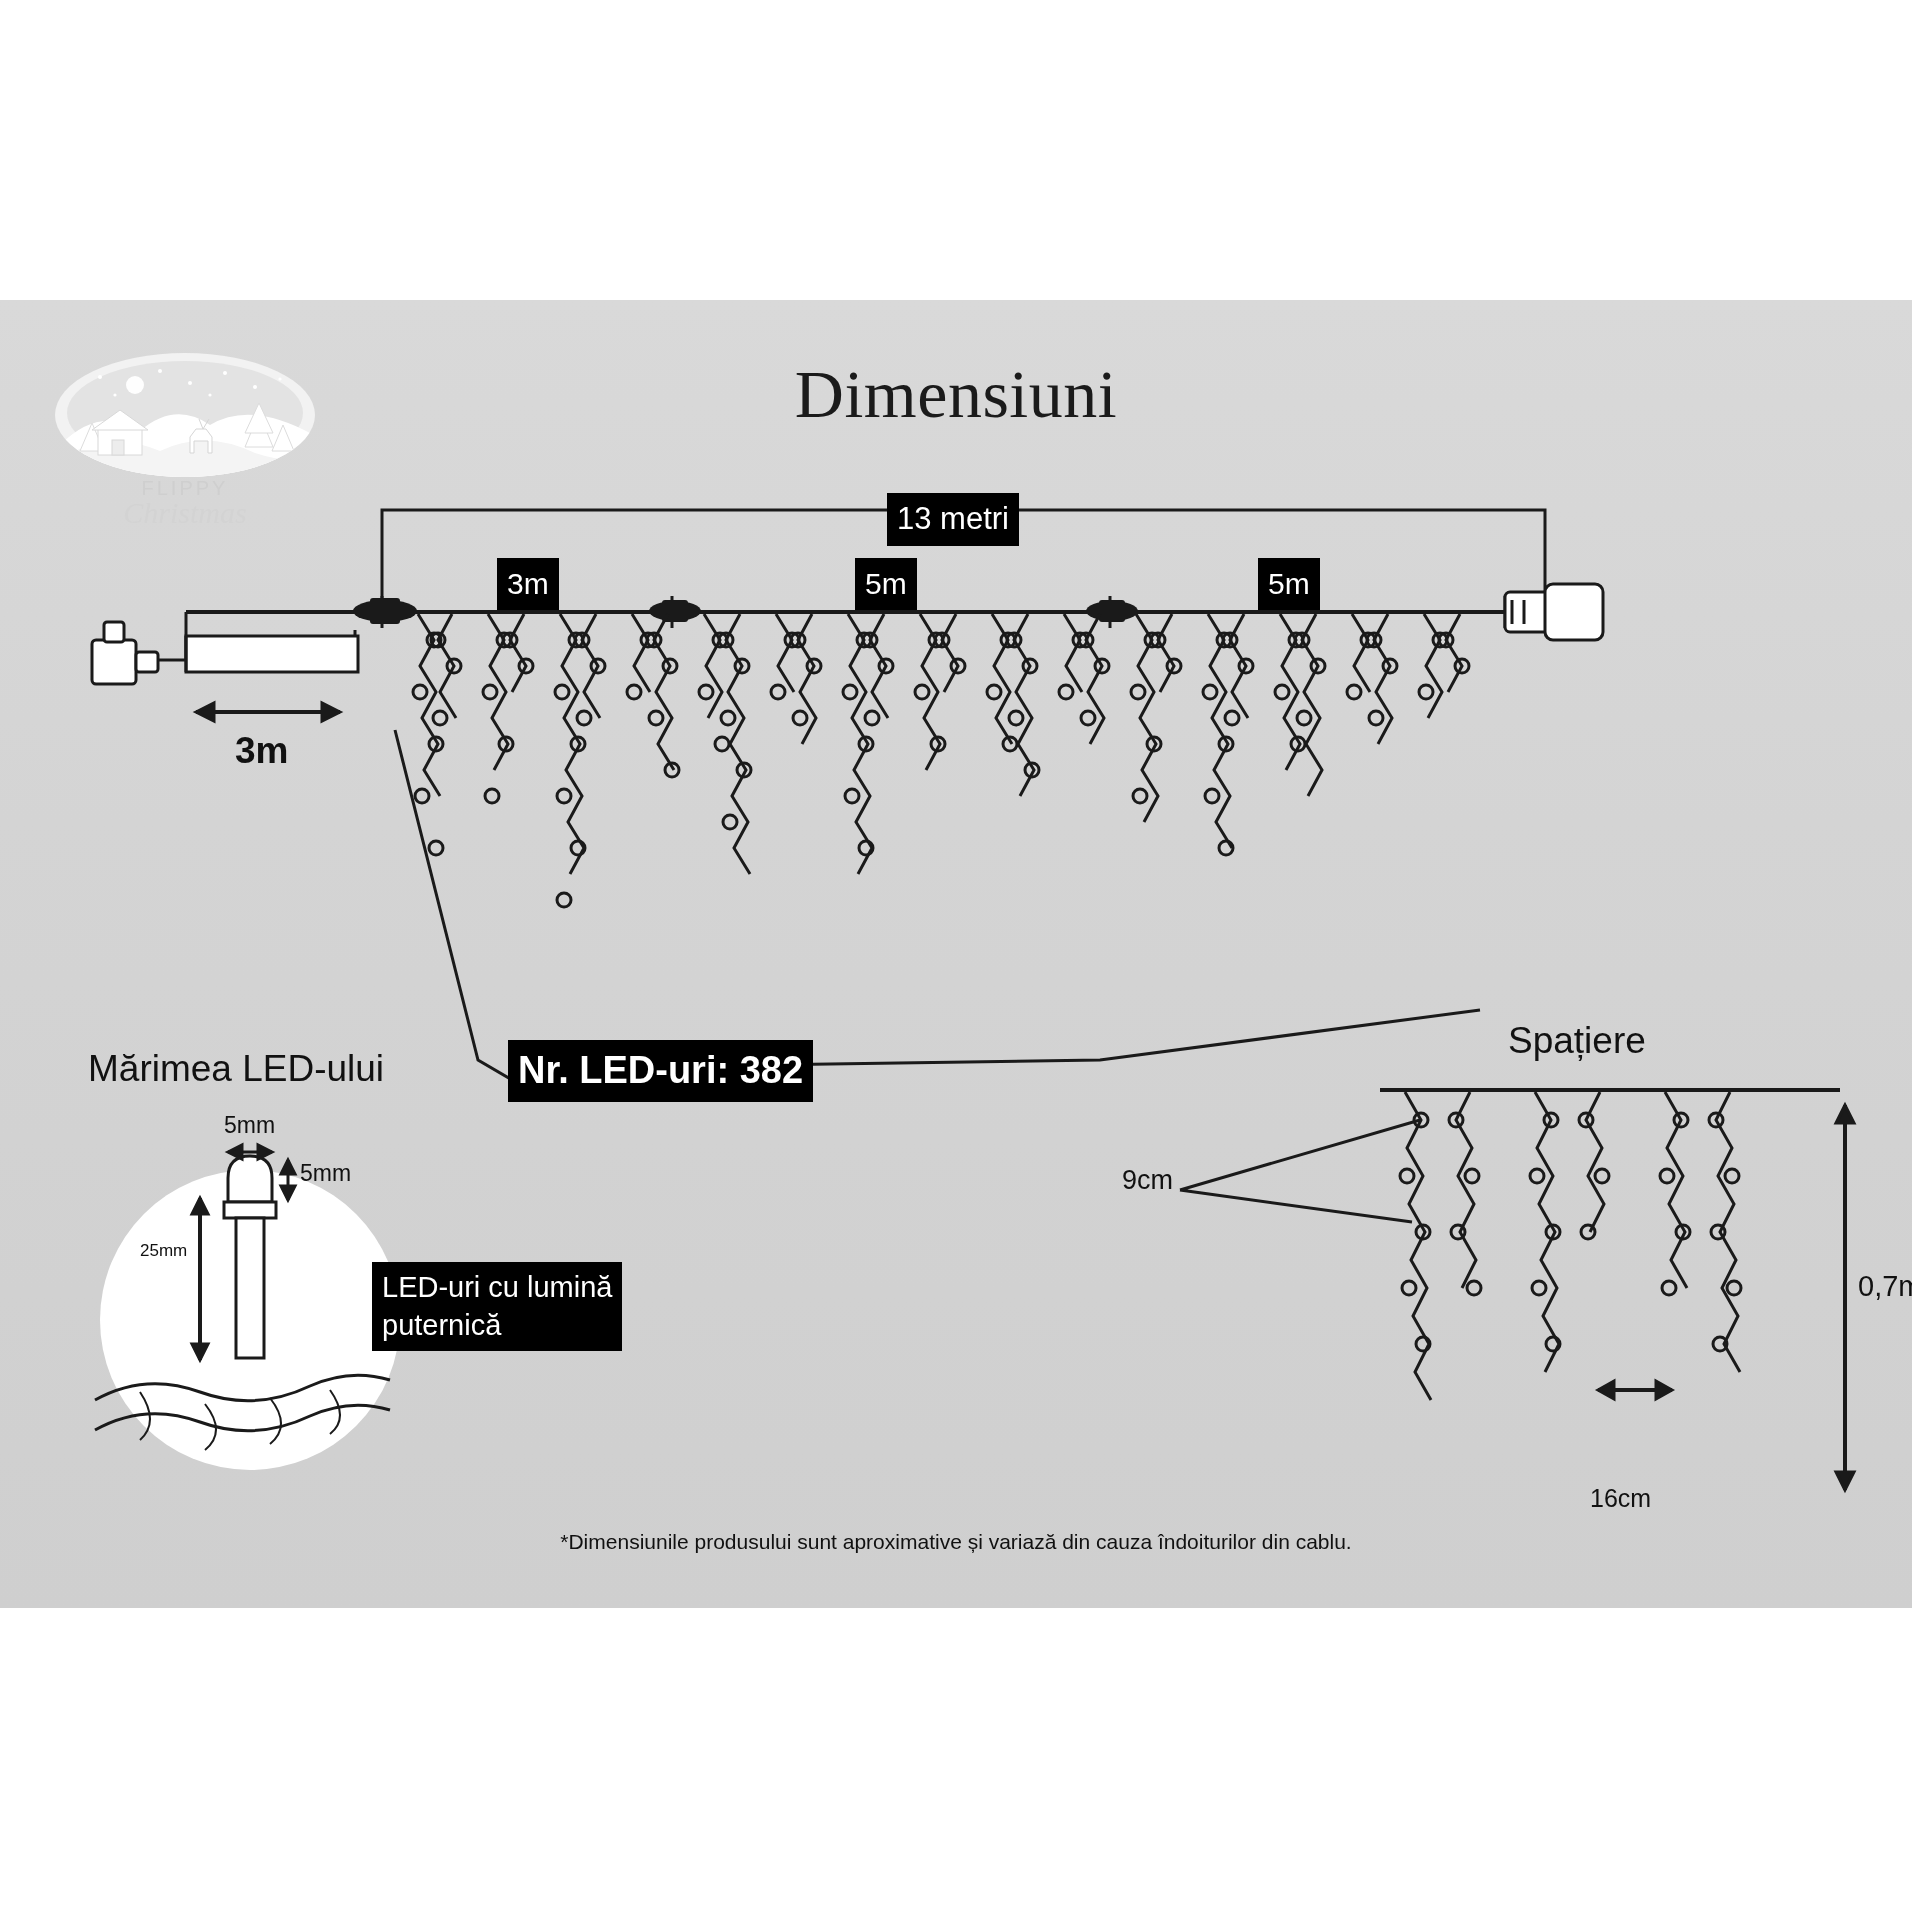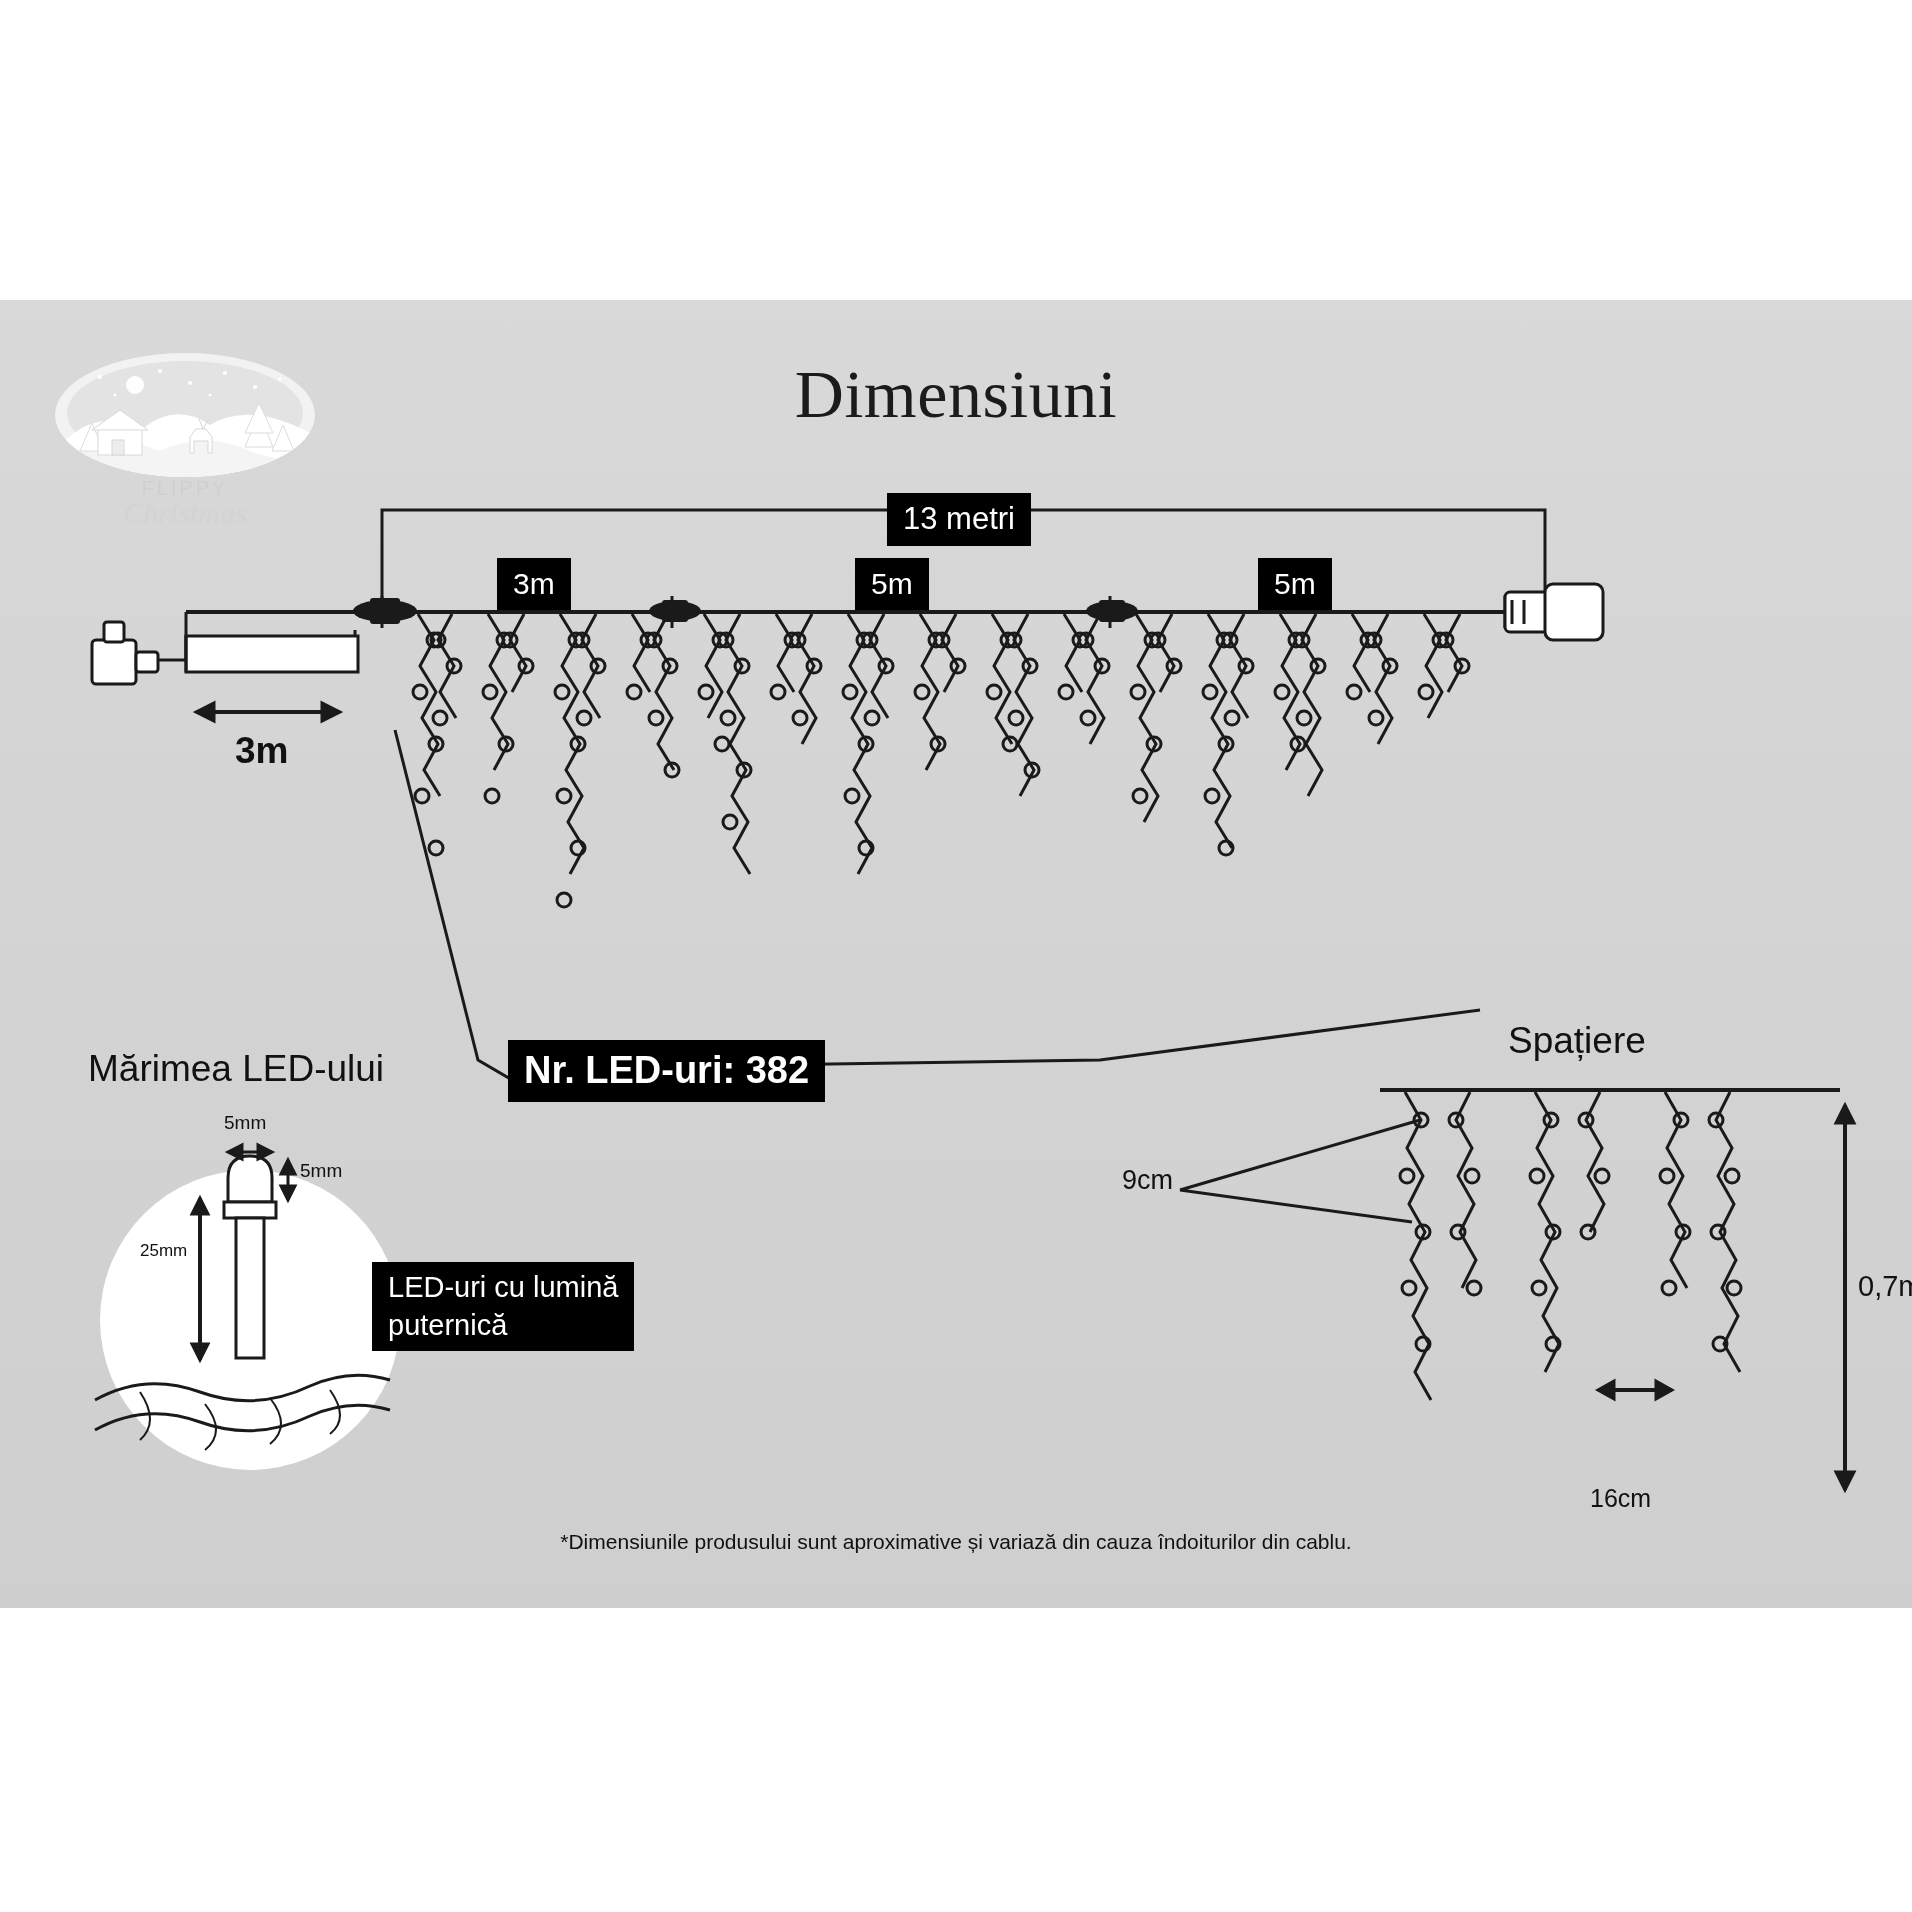--- a/index.html
+++ b/index.html
@@ -20,30 +20,30 @@
     position:absolute;left:40px;top:335px;width:290px;height:200px;
   }
   .title{
     position:absolute;left:0;top:355px;width:1912px;
     text-align:center;font-size:68px;color:#1b1b1b;font-weight:400;
     letter-spacing:0.5px;
     font-family:Liberation Serif, serif;
   }
   .label{
     position:absolute;background:#000;color:#fff;
-    font-size:27px;line-height:1.25;padding:7px 16px;white-space:pre-line;
+    font-size:27px;line-height:1.25;padding:7px 10px;white-space:pre-line;
   }
   .plaintext{position:absolute;color:#111;}
   svg.diagram{position:absolute;left:0;top:0;width:1912px;height:1912px;}
   .footnote{
     position:absolute;left:0;top:1530px;width:1912px;text-align:center;
     font-size:21px;color:#111;
   }
   .sect-title{position:absolute;font-size:37px;color:#111;}
-  .dim-small{position:absolute;font-size:19px;color:#111;}
+  .dim-small{position:absolute;font-size:23px;color:#111;}
 </style>
 </head>
 <body>
 
 <div id="stage">
 
   <div class="canvas"></div>
 
   <div class="logo">
     <svg viewBox="0 0 290 200" width="290" height="200">

